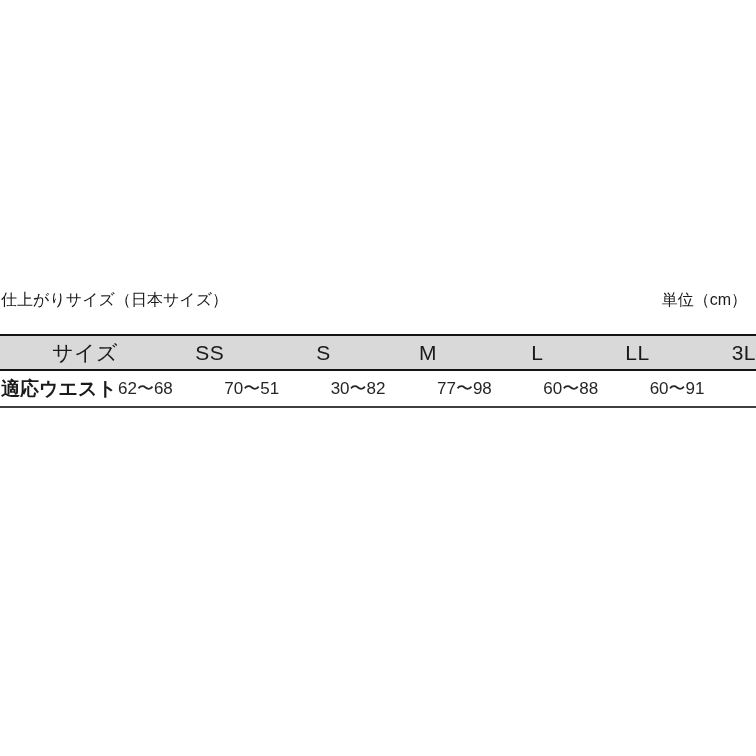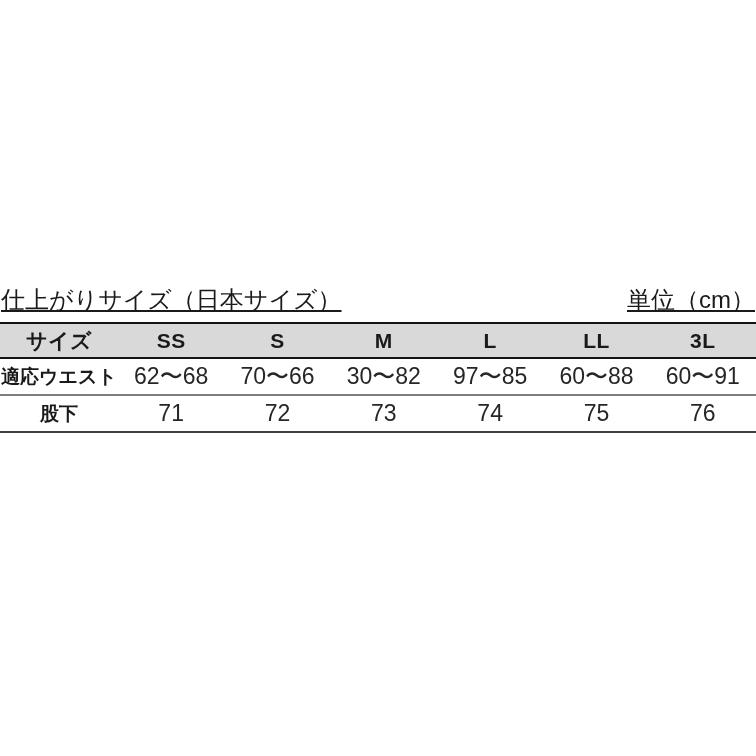--- a/index.html
+++ b/index.html
@@ -26,69 +26,68 @@
   .content{
     position:absolute;
     top:287px;left:0;
     width:756px;
   }
   .caption-row{
     display:flex;
     justify-content:space-between;
     align-items:flex-end;
     line-height:25px;
-    margin-bottom:10px;
-    font-size:24px;
+    margin-bottom:22px;
+    font-size:16px;
     color:var(--text-main);
-    text-decoration:underline;
   }
   .caption-row .title{padding-left:1px;}
-  .caption-row .unit{padding-right:1px;}
+  .caption-row .unit{padding-right:9px;}
   table.size-table{
     width:756px;
     table-layout:fixed;
     border-collapse:collapse;
     border-top:2px solid var(--strong-border);
     border-bottom:2px solid var(--bottom-border);
   }
   table.size-table col.label-col{width:118px;}
   thead tr{
     background:var(--header-bg);
     border-bottom:2px solid var(--strong-border);
   }
   thead th{
     height:35px;
     font-size:21px;
-    font-weight:bold;
+    font-weight:normal;
     color:var(--text-main);
-    text-align:center;
+    text-align:right;
     vertical-align:middle;
     letter-spacing:0.5px;
   }
   tbody tr{
     border-bottom:2px solid var(--row-border);
     margin-top:16px;
   }
   tbody tr:last-child{
     border-bottom:none;
   }
   tbody th.row-label{
     height:37px;
     font-size:19px;
     font-weight:bold;
     color:var(--text-main);
     text-align:center;
     vertical-align:middle;
   }
   tbody td{
     height:37px;
-    font-size:23px;
+    font-size:17px;
     font-weight:normal;
     color:var(--text-values);
-    text-align:center;
+    text-align:left;
     vertical-align:middle;
   }
 </style>
 </head>
 <body>
 
 <div class="sheet">
   <div class="content">
 
     <div class="caption-row">
@@ -114,32 +113,23 @@
             <th>M</th>
             <th>L</th>
             <th>LL</th>
             <th>3L</th>
           </tr>
       </thead>
       <tbody>
           <tr>
             <th class="row-label">適応ウエスト</th>
             <td>62〜68</td>
-            <td>70〜66</td>
+            <td>70〜51</td>
             <td>30〜82</td>
-            <td>97〜85</td>
+            <td>77〜98</td>
             <td>60〜88</td>
             <td>60〜91</td>
-          </tr>
-          <tr>
-            <th class="row-label">股下</th>
-            <td>71</td>
-            <td>72</td>
-            <td>73</td>
-            <td>74</td>
-            <td>75</td>
-            <td>76</td>
           </tr>
         </tbody>
     </table>
 
   </div>
 </div>
 
 </body></html>

